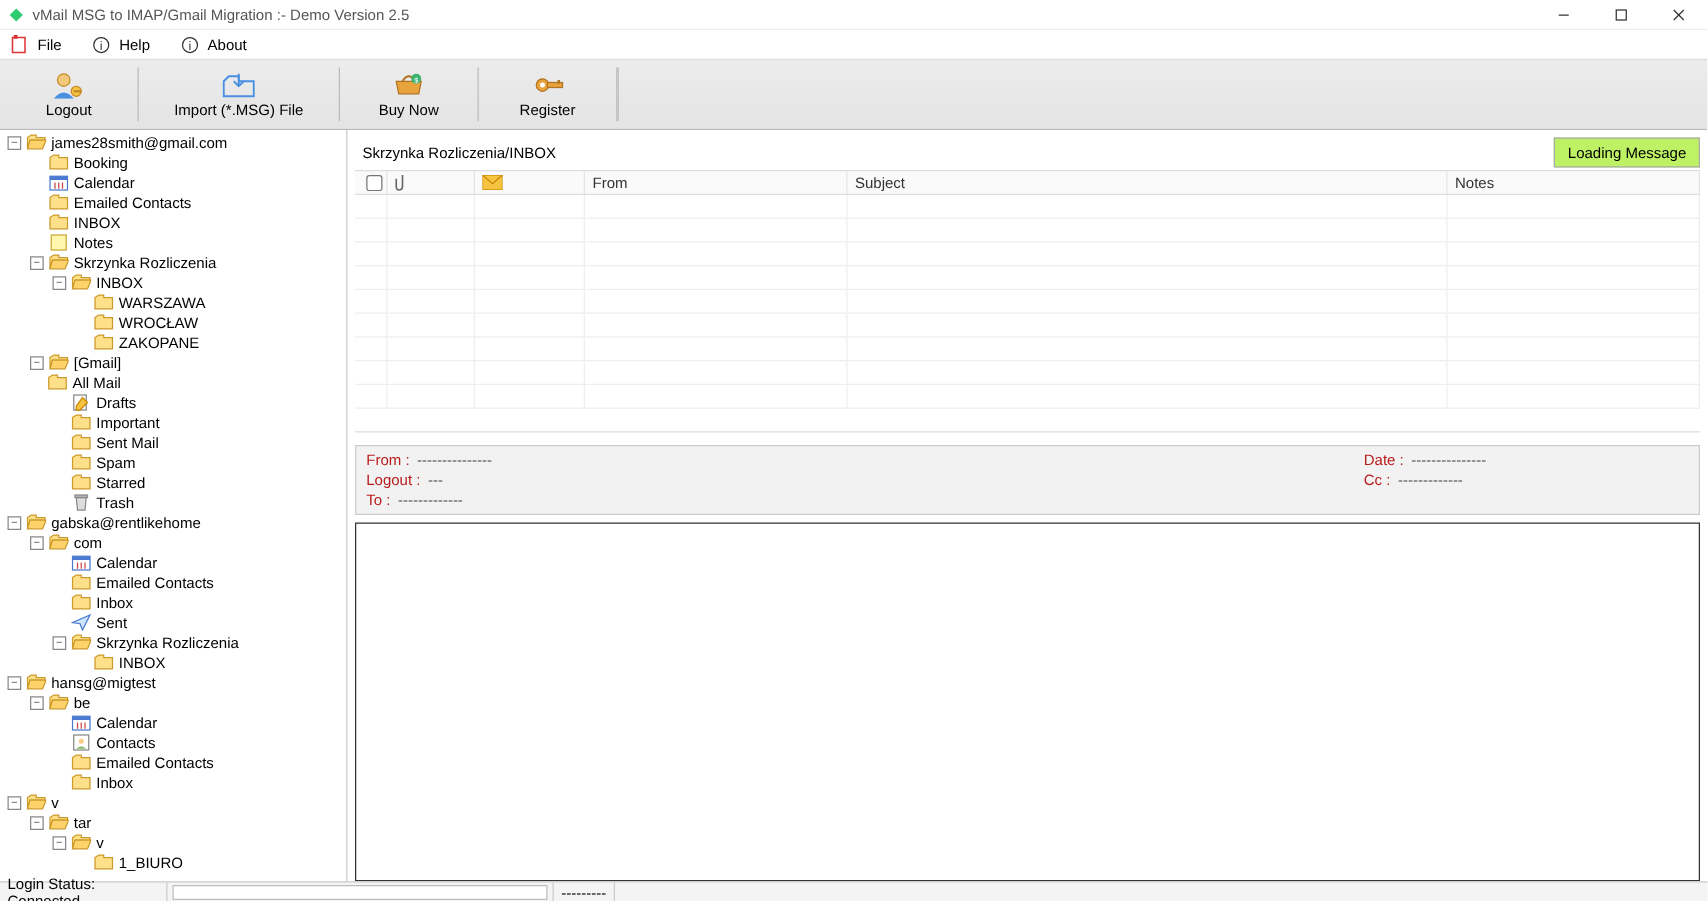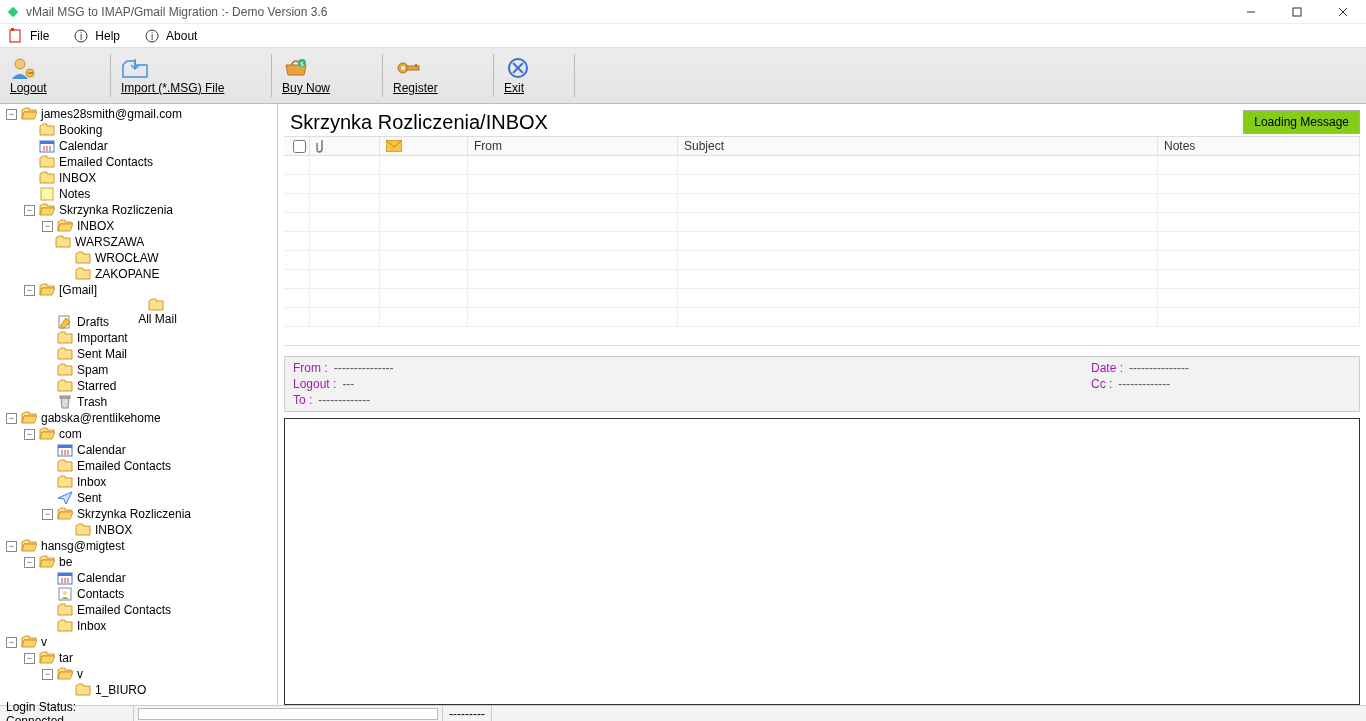--- a/index.html
+++ b/index.html
@@ -8,78 +8,78 @@
 .titlebar { height: 24px; background: #fff; display: flex; align-items: center; padding-left: 6px; border-bottom: 1px solid #eee; }
 .titlebar .app-icon { width: 14px; height: 14px; margin-right: 6px; }
 .titlebar .title { flex: 1; color: #555; font-size: 12px; }
 .titlebar .win-btn { width: 46px; height: 24px; display: flex; align-items: center; justify-content: center; color: #333; }
 
 .menubar { height: 24px; background: #fff; display: flex; align-items: center; padding-left: 8px; gap: 24px; border-bottom: 1px solid #ddd; }
 .menubar .mi { display: flex; align-items: center; gap: 6px; color: #000; cursor: default; }
 .menubar .mi-icon { width: 16px; height: 16px; }
 
 .toolbar { height: 56px; background: linear-gradient(#ececec,#e4e4e4); border-bottom: 1px solid #bbb; display: flex; align-items: stretch; }
-.tb-btn { display: flex; flex-direction: column; align-items: flex-start; justify-content: center; padding: 4px 10px; cursor: default; text-decoration: underline; }
+.tb-btn { display: flex; flex-direction: column; align-items: center; justify-content: center; padding: 4px 10px; cursor: default; }
 .tb-btn .icon { width: 28px; height: 22px; margin-bottom: 2px; }
 .tb-sep { width: 1px; background: #bbb; margin: 6px 0; }
 .tb-btn.b0 { width: 110px; }
 .tb-btn.b1 { width: 160px; }
 .tb-btn.b2 { width: 110px; }
 .tb-btn.b3 { width: 110px; }
 .tb-btn.b4 { width: 80px; }
 
 .workarea { position: absolute; top: 104px; bottom: 16px; left: 0; right: 0; display: flex; }
 
 .tree-pane { width: 278px; border-right: 1px solid #ccc; overflow: auto; background: #fff; padding: 2px 0; }
 .tree-node { display: flex; align-items: center; height: 16px; white-space: nowrap; padding-right: 4px; }
 .tree-node .exp { width: 11px; height: 11px; border: 1px solid #888; display: flex; align-items: center; justify-content: center; font-size: 9px; line-height: 1; margin-right: 4px; color: #555; background: #fff; }
 .tree-node .exp.none { border: none; visibility: hidden; }
 .tree-node .ic { width: 16px; height: 14px; margin-right: 4px; flex-shrink: 0; }
 .tree-node .lbl { font-size: 12px; }
 
 .detail-pane { flex: 1; display: flex; flex-direction: column; padding: 4px 6px 0 6px; }
 .detail-header { display: flex; align-items: center; height: 28px; }
-.detail-header .title { font-size: 20px; flex: 1; padding-left: 6px; }
-.loading-btn { border: 1px solid #aaa; background: #84cc16; padding: 4px 10px; font-size: 12px; }
+.detail-header .title { font-size: 12px; flex: 1; padding-left: 6px; }
+.loading-btn { border: 1px solid #aaa; background: #bef264; padding: 4px 10px; font-size: 12px; }
 
 .grid-head { display: flex; height: 20px; border-top: 1px solid #ddd; border-bottom: 1px solid #ddd; background: #fafafa; align-items: center; }
 .grid-head .col { border-right: 1px solid #e4e4e4; height: 100%; display: flex; align-items: center; padding-left: 6px; font-size: 12px; color: #333; }
 .cw-chk { width: 26px; justify-content: center; padding-left: 0; }
 .cw-att { width: 70px; }
 .cw-flag { width: 88px; }
 .cw-from { width: 210px; }
 .cw-subj { width: 480px; }
 .cw-date { flex: 1; }
 
 .grid-body { height: 190px; border-bottom: 1px solid #ddd; }
 .grid-body .row { height: 19px; border-bottom: 1px solid #eee; display: flex; }
 .grid-body .row .cell { border-right: 1px solid #eee; }
 
 .preview-meta { border: 1px solid #ccc; margin-top: 10px; padding: 4px 8px; display: grid; grid-template-columns: 1fr 260px; row-gap: 2px; background: #f2f2f2;}
 .meta-row { display: flex; gap: 6px; }
-.meta-label { color: #a21caf; }
+.meta-label { color: #b91c1c; }
 .meta-val { color: #555; }
 .preview-body { border: 1px solid #333; margin-top: 6px; flex: 1; background: #fff; }
 
 .statusbar { position: absolute; bottom: 0; left: 0; right: 0; height: 16px; background: #f4f4f4; border-top: 1px solid #ccc; display: flex; align-items: center; font-size: 12px; }
 .statusbar .cell { border-right: 1px solid #ccc; height: 100%; display: flex; align-items: center; padding: 0 6px; }
 .statusbar .progress { height: 12px; border: 1px solid #bbb; background: #fff; width: 300px; margin: 0 4px; }
 
 svg { display: block; }
 </style>
 </head>
 <body>
 
 <div class="titlebar">
   <span class="app-icon">
     <svg viewBox="0 0 16 16">
         <path d="M8 2 L14 8 L8 14 L2 8 Z" fill="#2ecc71"></path>
       </svg>
   </span>
-  <span class="title">vMail MSG to IMAP/Gmail Migration :- Demo Version 3.6</span>
+  <span class="title">vMail MSG to IMAP/Gmail Migration :- Demo Version 2.5</span>
   <div class="win-btn">
       <svg width="10" height="10">
         <line x1="1" y1="5" x2="9" y2="5" stroke="#333"></line>
       </svg>
     </div>
   <div class="win-btn">
       <svg width="10" height="10">
         <rect x="1" y="1" width="8" height="8" fill="none" stroke="#333"></rect>
       </svg>
     </div>
@@ -161,30 +161,20 @@
         <svg viewBox="0 0 28 22">
           <circle cx="10" cy="11" r="5" fill="#e8a33d" stroke="#b07420"></circle>
           <circle cx="10" cy="11" r="2" fill="#fff"></circle>
           <rect x="14" y="9" width="12" height="4" fill="#e8a33d" stroke="#b07420"></rect>
           <rect x="22" y="7" width="2" height="3" fill="#b07420"></rect>
         </svg>
       </span>
     <span>Register</span>
   </div>
   <div class="tb-sep"></div>
-  <div class="tb-btn b4">
-    <span class="icon">
-        <svg viewBox="0 0 28 22">
-          <circle cx="14" cy="11" r="9" fill="none" stroke="#3a6fd8" stroke-width="2"></circle>
-          <line x1="9" y1="6" x2="19" y2="16" stroke="#3a6fd8" stroke-width="2"></line>
-          <line x1="19" y1="6" x2="9" y2="16" stroke="#3a6fd8" stroke-width="2"></line>
-        </svg>
-      </span>
-    <span>Exit</span>
-  </div>
   <div class="tb-sep"></div>
 </div>
 
 <div class="workarea">
   <div class="tree-pane" id="tree-pane">
       <div class="tree-node" style="padding-left: 6px;">
         <span class="exp">−</span>
         <span class="ic">
           <svg viewBox="0 0 16 14">
             <path d="M1 3 L4 1 H8 V3 H15 V5 H3 L1 12 Z" fill="#ffe08a" stroke="#cc9a2a"></path>
@@ -255,21 +245,21 @@
       <div class="tree-node" style="padding-left: 42px;">
         <span class="exp">−</span>
         <span class="ic">
           <svg viewBox="0 0 16 14">
             <path d="M1 3 L4 1 H8 V3 H15 V5 H3 L1 12 Z" fill="#ffe08a" stroke="#cc9a2a"></path>
             <path d="M3 5 H16 L13 12 H1 Z" fill="#ffd36b" stroke="#cc9a2a"></path>
           </svg>
         </span>
         <span class="lbl">INBOX</span>
       </div>
-      <div class="tree-node" style="padding-left: 40px;">
+      <div class="tree-node" style="padding-left: 60px;">
         <span class="exp none"></span>
         <span class="ic">
           <svg viewBox="0 0 16 14">
             <path d="M1 3 L4 1 H8 V3 H15 V12 H1 Z" fill="#ffe08a" stroke="#cc9a2a"></path>
           </svg>
         </span>
         <span class="lbl">WARSZAWA</span>
       </div>
       <div class="tree-node" style="padding-left: 60px;">
         <span class="exp none"></span>
@@ -292,21 +282,21 @@
       <div class="tree-node" style="padding-left: 24px;">
         <span class="exp">−</span>
         <span class="ic">
           <svg viewBox="0 0 16 14">
             <path d="M1 3 L4 1 H8 V3 H15 V5 H3 L1 12 Z" fill="#ffe08a" stroke="#cc9a2a"></path>
             <path d="M3 5 H16 L13 12 H1 Z" fill="#ffd36b" stroke="#cc9a2a"></path>
           </svg>
         </span>
         <span class="lbl">[Gmail]</span>
       </div>
-      <div class="tree-node" style="padding-left: 42px; flex-direction: column;">
+      <div class="tree-node" style="padding-left: 23px;">
         <span class="exp none"></span>
         <span class="ic">
           <svg viewBox="0 0 16 14">
             <path d="M1 3 L4 1 H8 V3 H15 V12 H1 Z" fill="#ffe08a" stroke="#cc9a2a"></path>
           </svg>
         </span>
         <span class="lbl">All Mail</span>
       </div>
       <div class="tree-node" style="padding-left: 42px;">
         <span class="exp none"></span>

